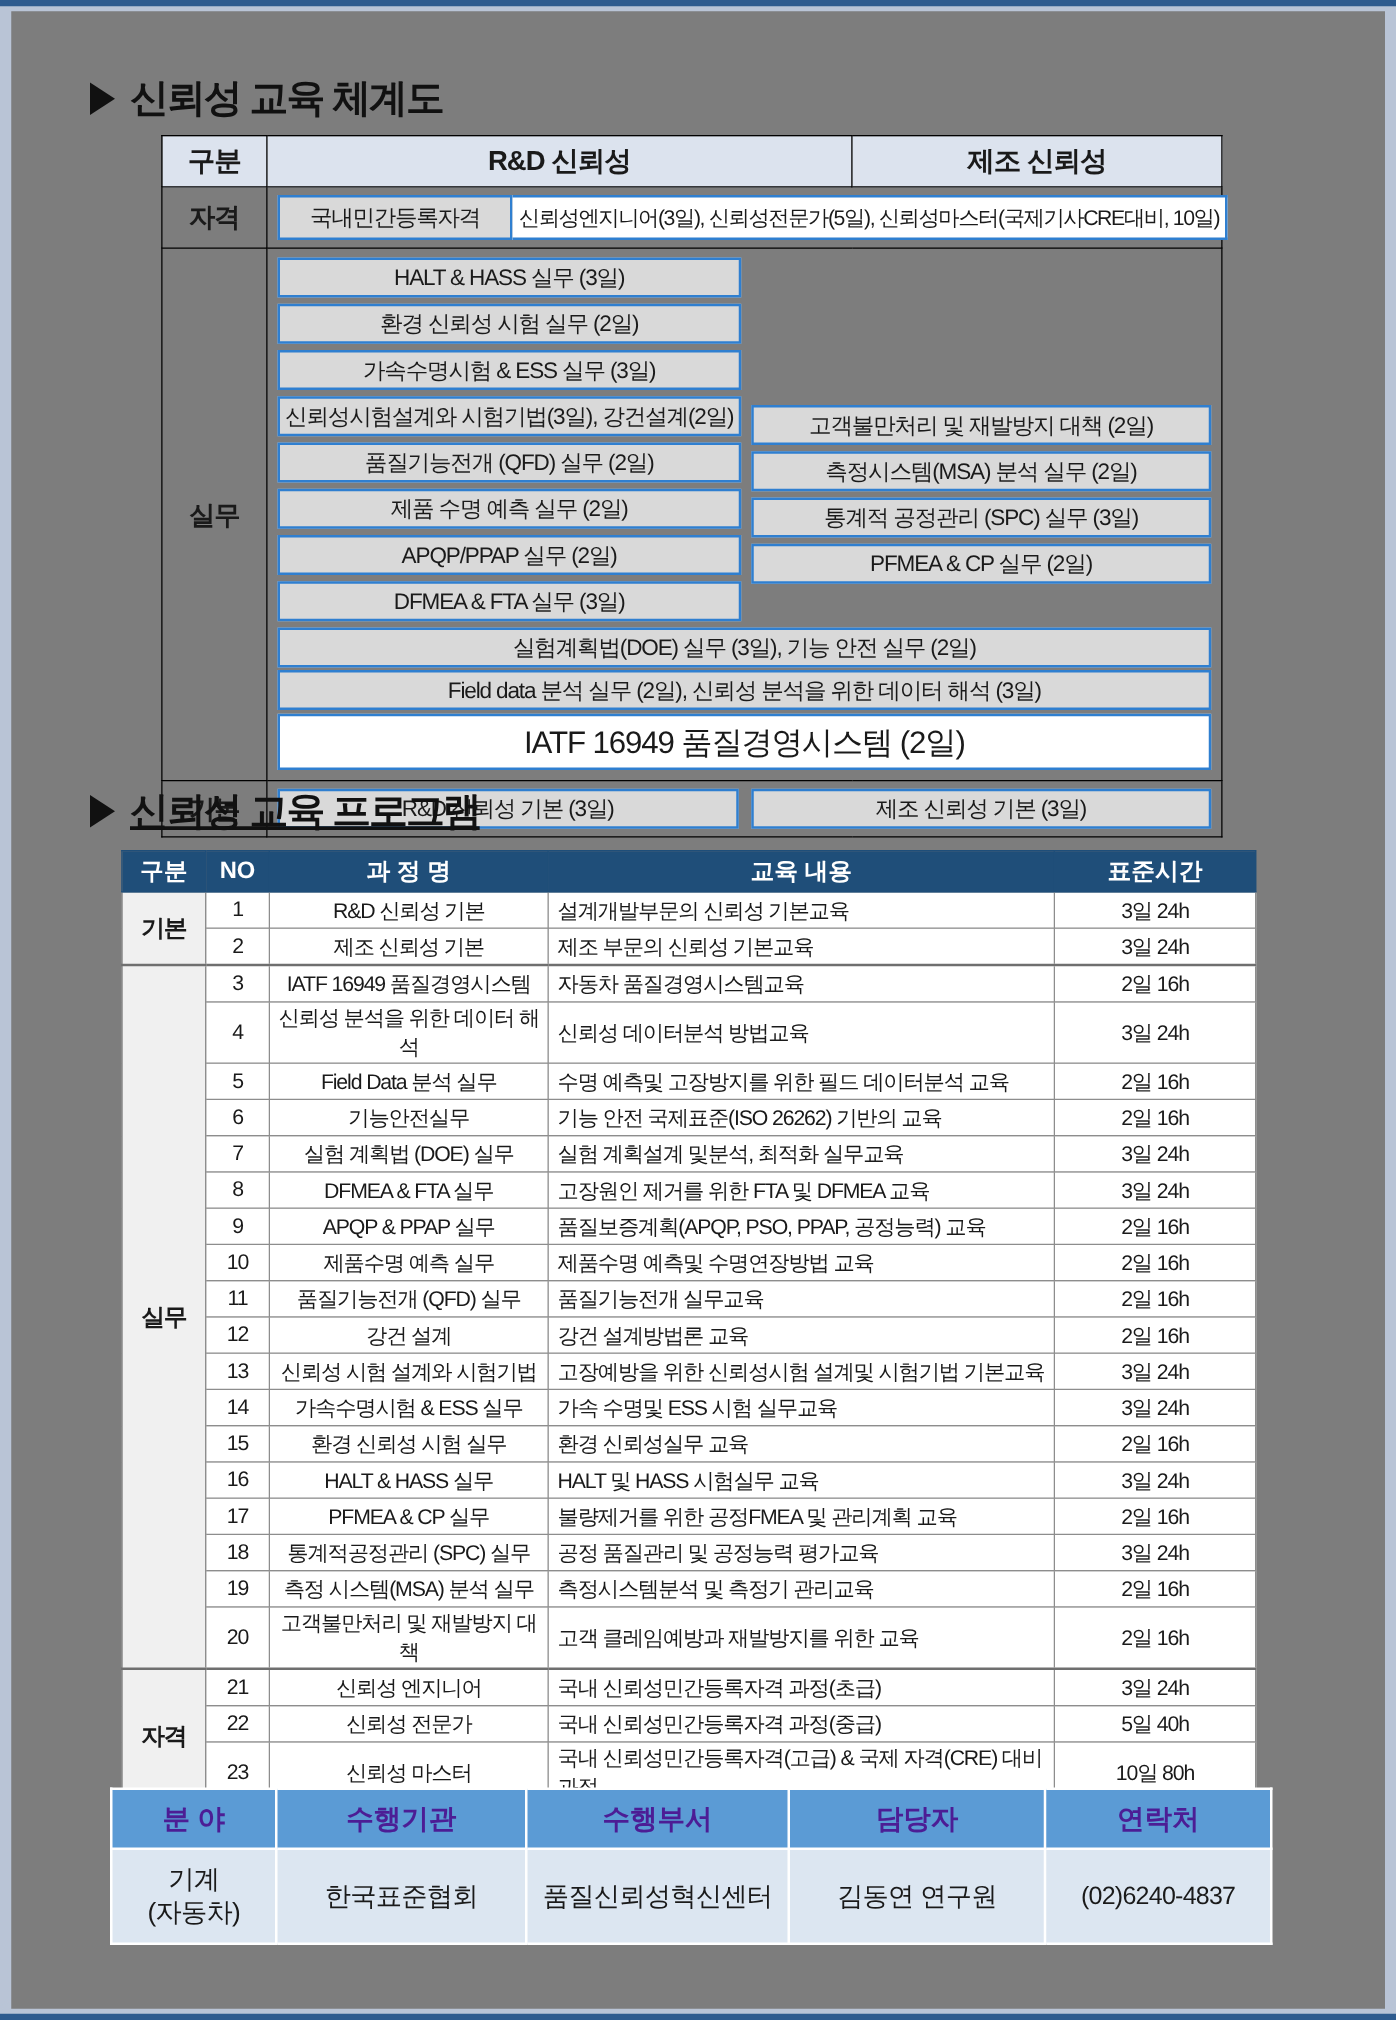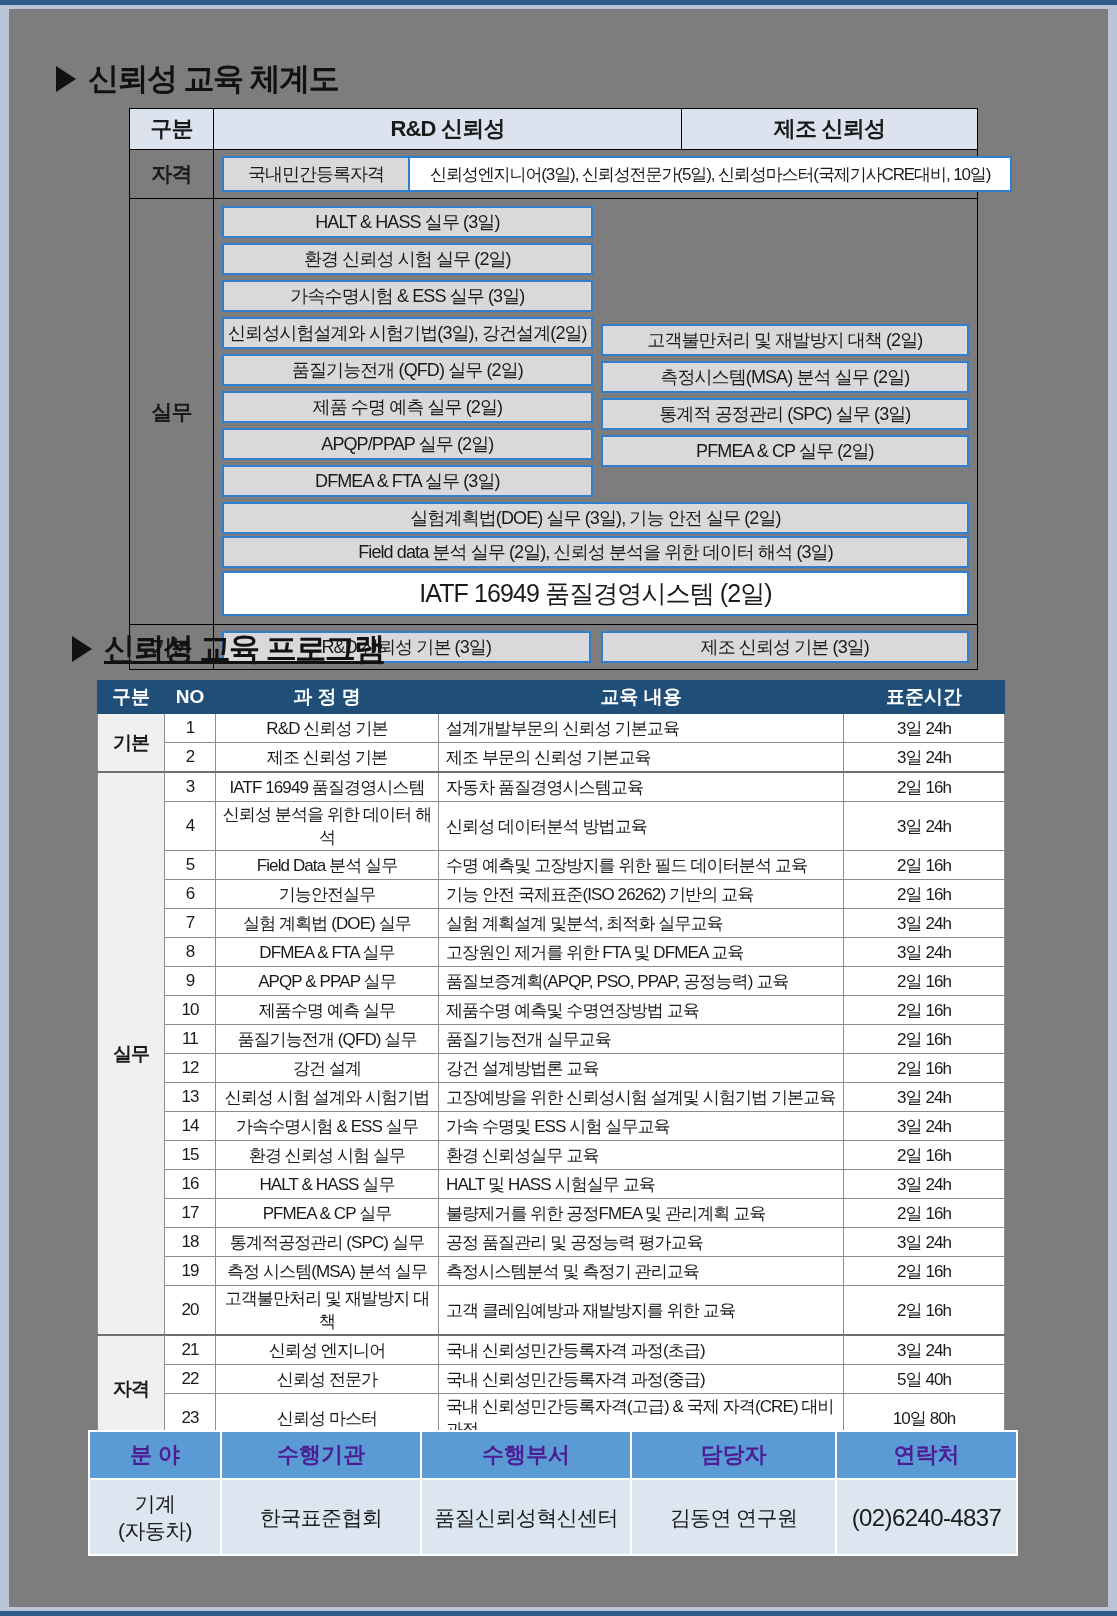--- a/index.html
+++ b/index.html
@@ -85,21 +85,21 @@
   .pill.white{background:#ffffff;}
   .pill.gray{background:#d9d9d9;}
   .qual-row{display:flex; align-items:stretch; padding:6px 8px 6px 8px;}
   .qual-row .tag{
     border:2px solid #2f7fd0; background:#d9d9d9;
     font-size:18px; padding:4px 24px; letter-spacing:-1px; white-space:nowrap;
     display:flex; align-items:center;
   }
   .qual-row .val{
     border:2px solid #2f7fd0; border-left:none; background:#ffffff;
-    flex:1; font-size:17px; padding:4px 20px; letter-spacing:-1.1px;
+    flex:1; font-size:17px; padding:4px 5px; letter-spacing:-1.1px;
     display:flex; align-items:center; white-space:nowrap;
   }
   .prac-wrap{padding:4px 8px 6px 8px;}
   .prac-cols{display:flex; gap:8px;}
   .prac-col{flex:1; display:flex; flex-direction:column;}
   .prac-col .spacer{height:29.5px;}
   .basic-row{display:flex; gap:10px; padding:6px 8px;}
   .basic-row .pill{flex:1; margin:0;}
 
   
@@ -165,21 +165,21 @@
   #t3 .c2{width:200px;}
   #t3 .c3{width:210px;}
   #t3 .c4{width:205px;}
 </style>
 </head>
 <body>
 
 <div class="page-frame"></div>
 <div class="content">
 
-  <div class="section-head" style="left:56px; top:58px;">
+  <div class="section-head" style="left:72px; top:58px;">
     <span class="tri"></span>
     <span class="section-title">신뢰성 교육 체계도</span>
   </div>
 
   <table id="t1">
     <colgroup>
         <col style="width:84px">
         <col style="width:468px">
         <col style="width:296px">
       </colgroup>
@@ -429,18 +429,18 @@
     </thead>
     <tbody>
       <tr>
         <td>
           <div>기계</div>
           <div>(자동차)</div>
         </td>
         <td>한국표준협회</td>
         <td>품질신뢰성혁신센터</td>
         <td>김동연 연구원</td>
-        <td style="font-size:24px">(02)6240-4837</td>
+        <td style="font-size:20px">(02)6240-4837</td>
       </tr>
     </tbody>
   </table>
 
 </div>
 
 </body></html>

